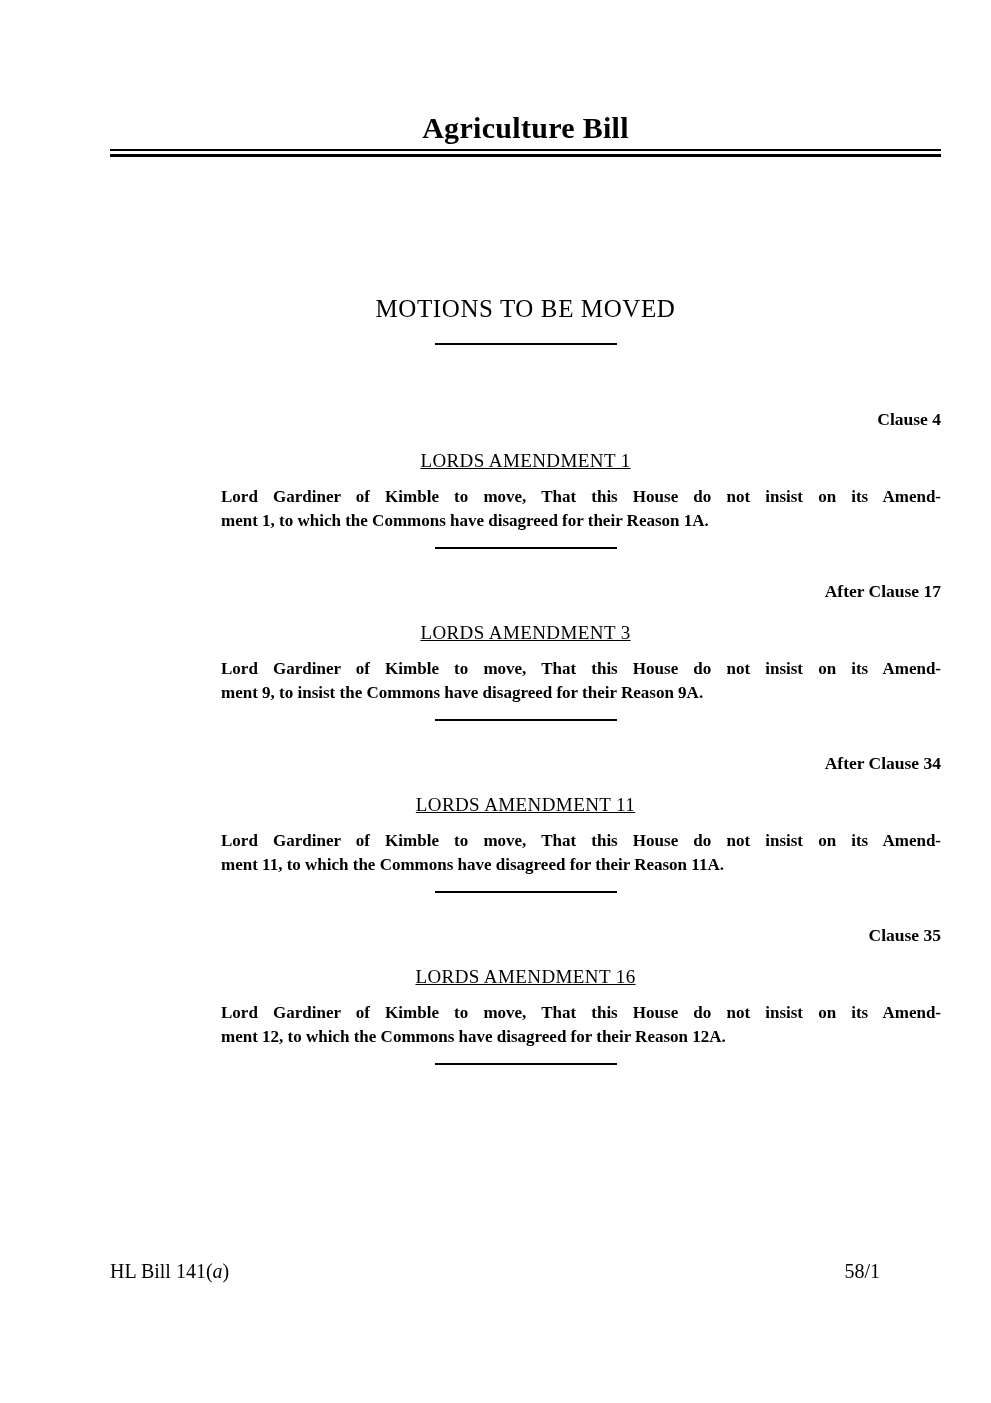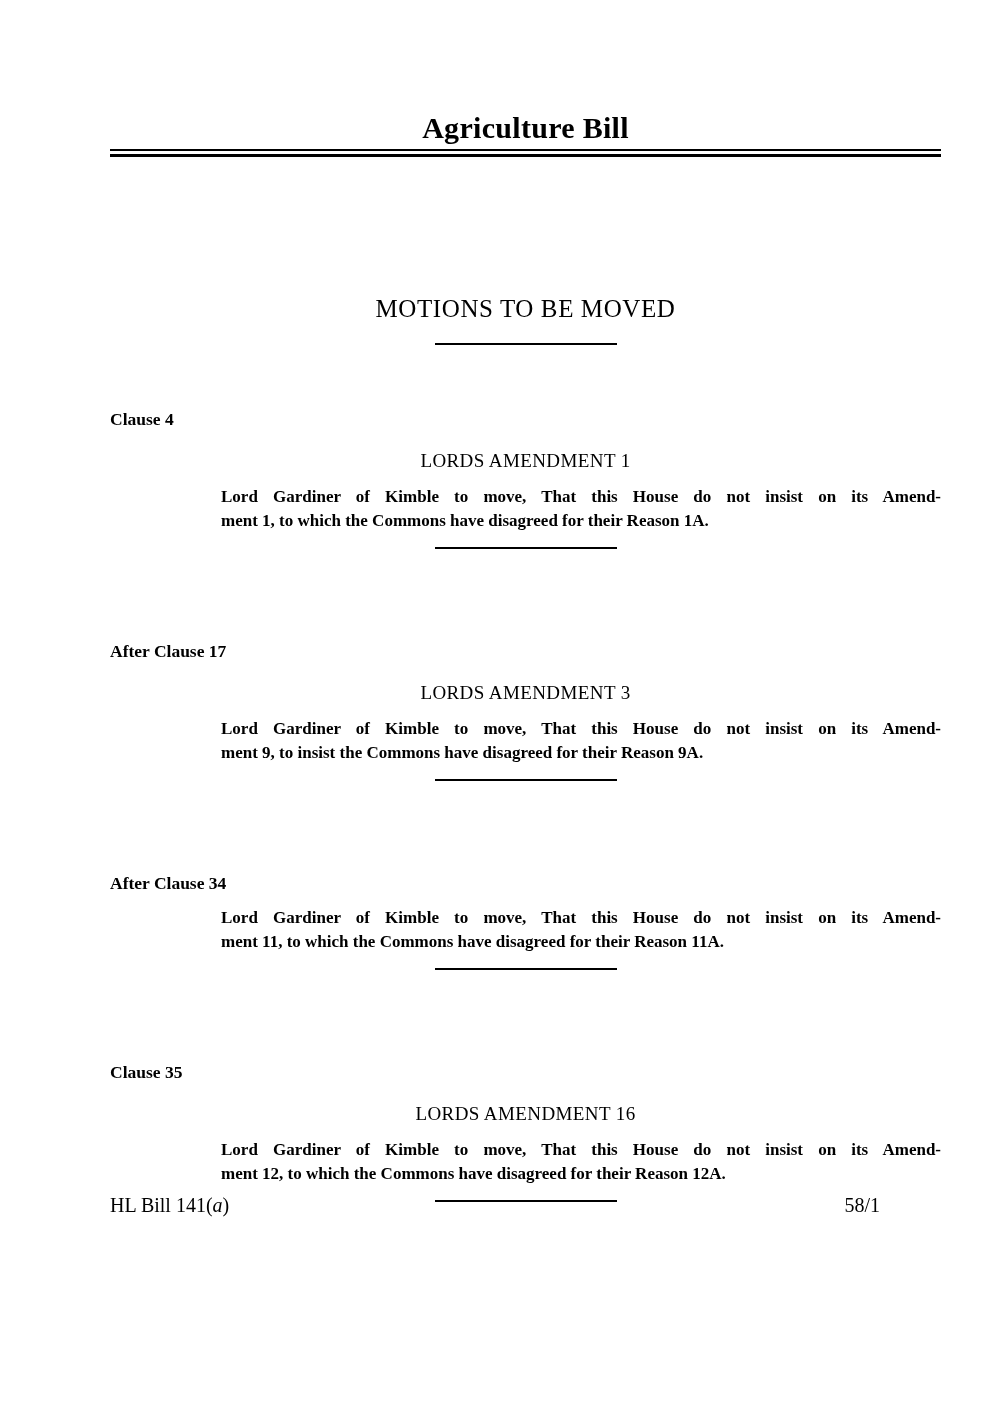--- a/index.html
+++ b/index.html
@@ -40,55 +40,56 @@
     line-height: 36px;
     letter-spacing: 0.6px;
   }
   .motions-heading div { display: block; }
   .separator-rule {
     width: 182px;
     margin: 16px auto 0 auto;
     border-top: 2px solid #000;
   }
   .motion-section .clause {
-    text-align: left;
+    text-align: right;
     font-size: 17.5px;
     line-height: 20px;
     font-weight: bold;
   }
   .section-first .clause { margin-top: 64px; }
-  .section-rest  .clause { margin-top: 92px; }
+  .section-rest  .clause { margin-top: 32px; }
   .motion-section .amendment {
     margin-top: 20px;
     text-align: center;
     font-size: 19px;
     line-height: 23px;
     font-weight: normal;
     letter-spacing: 0.4px;
+    text-decoration: underline;
   }
   .motion-section .motion {
     margin-top: 13px;
     margin-left: 111px;
     font-size: 17px;
     line-height: 24px;
     font-weight: bold;
   }
   .motion-line-1 {
     display: block;
     text-align: justify;
     text-align-last: justify;
   }
   .motion-line-2 {
     display: block;
     text-align: left;
   }
   .motion-section .separator-rule { margin-top: 14px; }
   .page-footer {
     position: absolute;
-    top: 1192px;
+    top: 1258px;
     left: 110px;
     right: 111px;
     display: flex;
     justify-content: space-between;
     align-items: baseline;
     font-size: 20px;
     line-height: 26px;
   }
   .bill-italic { font-style: italic; }
 </style>
@@ -121,20 +122,21 @@
       <div class="amendment">LORDS AMENDMENT 3</div>
       <p class="motion">
         <span class="motion-line-1">Lord Gardiner of Kimble to move, That this House do not insist on its Amend-</span>
         <span class="motion-line-2">ment 9, to insist the Commons have disagreed for their Reason 9A.</span>
       </p>
       <div class="separator-rule"></div>
     </section>
 
     <section class="motion-section section-rest">
       <h2 class="clause">After Clause 34</h2>
+      <div class="amendment">LORDS AMENDMENT 11</div>
       <p class="motion">
         <span class="motion-line-1">Lord Gardiner of Kimble to move, That this House do not insist on its Amend-</span>
         <span class="motion-line-2">ment 11, to which the Commons have disagreed for their Reason 11A.</span>
       </p>
       <div class="separator-rule"></div>
     </section>
 
     <section class="motion-section section-rest">
       <h2 class="clause">Clause 35</h2>
       <div class="amendment">LORDS AMENDMENT 16</div>

